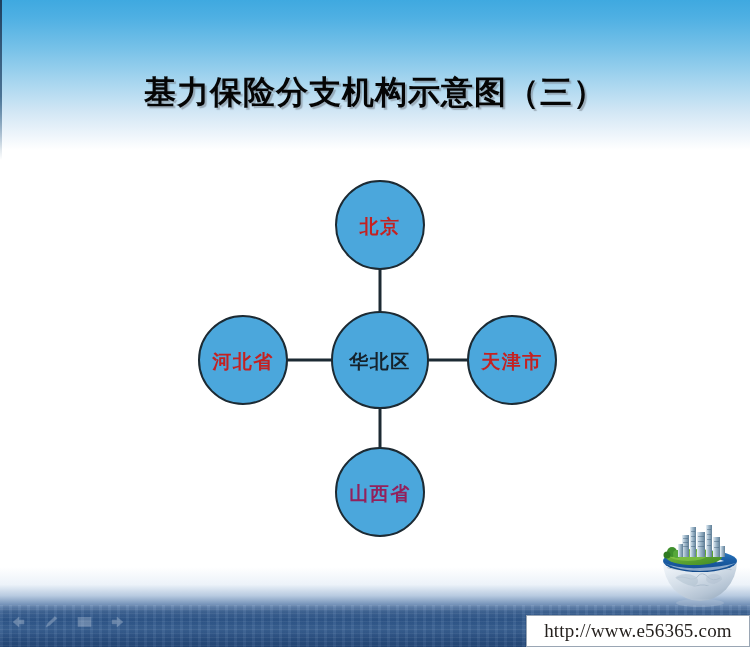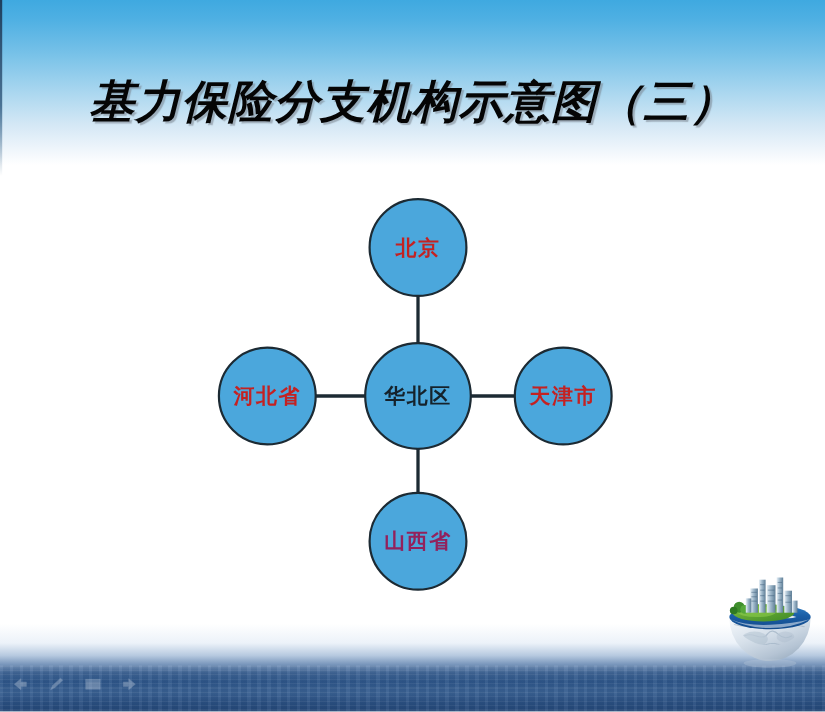--- a/index.html
+++ b/index.html
@@ -99,22 +99,21 @@
 
   
   .title {
     position: absolute;
     left: 0;
     top: 66px;
     width: 750px;
     text-align: center;
     font-family: "Liberation Serif", "DejaVu Serif", serif;
     font-weight: bold;
-    font-style: italic;
-    font-size: 41px;
+    font-size: 32px;
     line-height: 52px;
     letter-spacing: 1px;
     color: #050505;
     text-shadow: 2px 2px 1px rgba(120,130,140,0.55);
     white-space: nowrap;
   }
 
   
   .diagram {
     position: absolute;
@@ -321,14 +320,17 @@
           <rect x="49" y="22" width="4" height="1"></rect>
           <rect x="56" y="18" width="5" height="1"></rect>
           <rect x="56" y="24" width="5" height="1"></rect>
         </g>
       </g>
 
       <ellipse cx="42" cy="80" rx="24" ry="4" fill="#b9c9da" opacity="0.35"></ellipse>
     </svg>
   </div>
 
+  <div class="url-box">
+    <span class="url-text">http://www.e56365.com</span>
+  </div>
 
 </div>
 
 </body></html>

